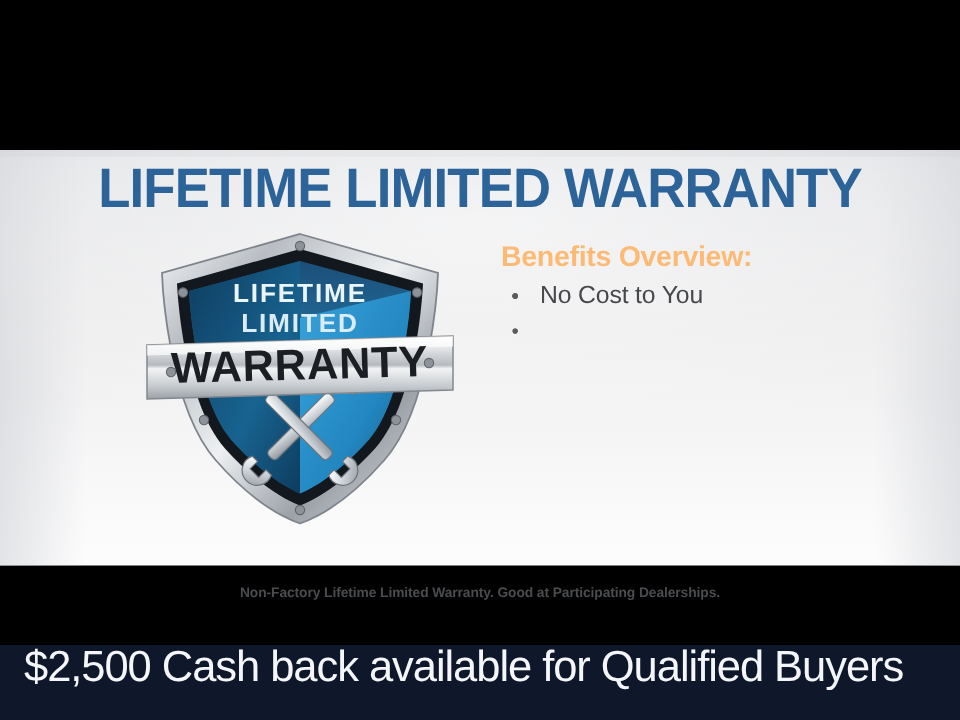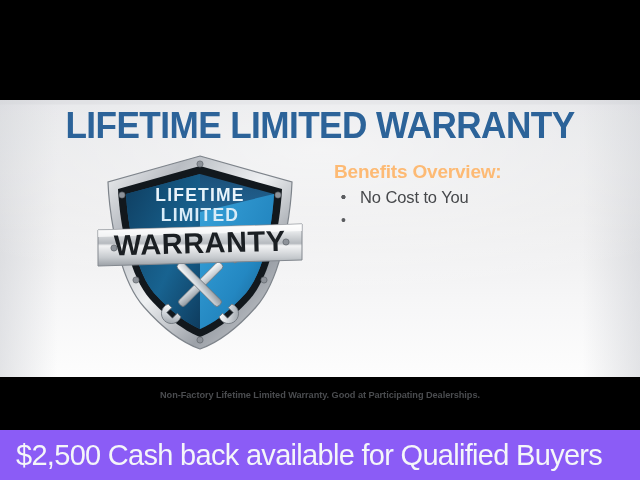--- a/index.html
+++ b/index.html
@@ -123,23 +123,23 @@
     margin-top: 36px;
   }
 
   
   .banner {
     position: absolute;
     left: 0;
     top: 430px;
     width: 640px;
     height: 50px;
-    background: #8b5cf6;
+    background: #0f172a;
     display: flex;
-    align-items: center;
+    align-items: flex-start;
   }
   .banner-text {
     padding-left: 16px;
     color: #f4f6f9;
     font-size: 29px;
     line-height: 30px;
     letter-spacing: -0.7px;
     white-space: nowrap;
   }
 </style>

